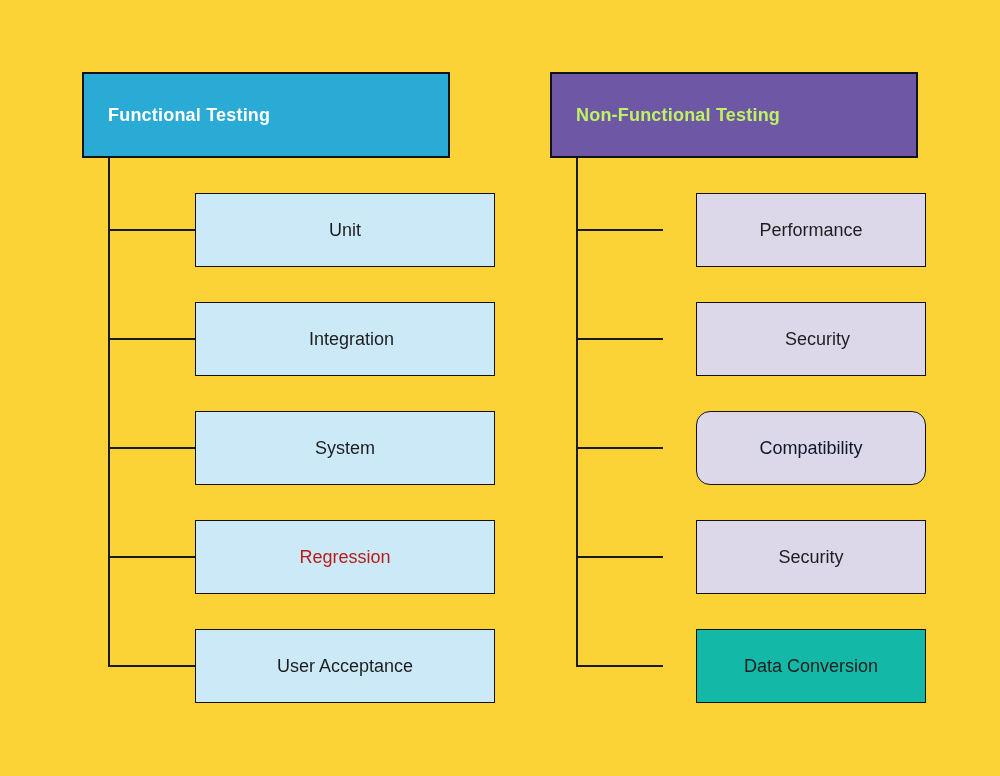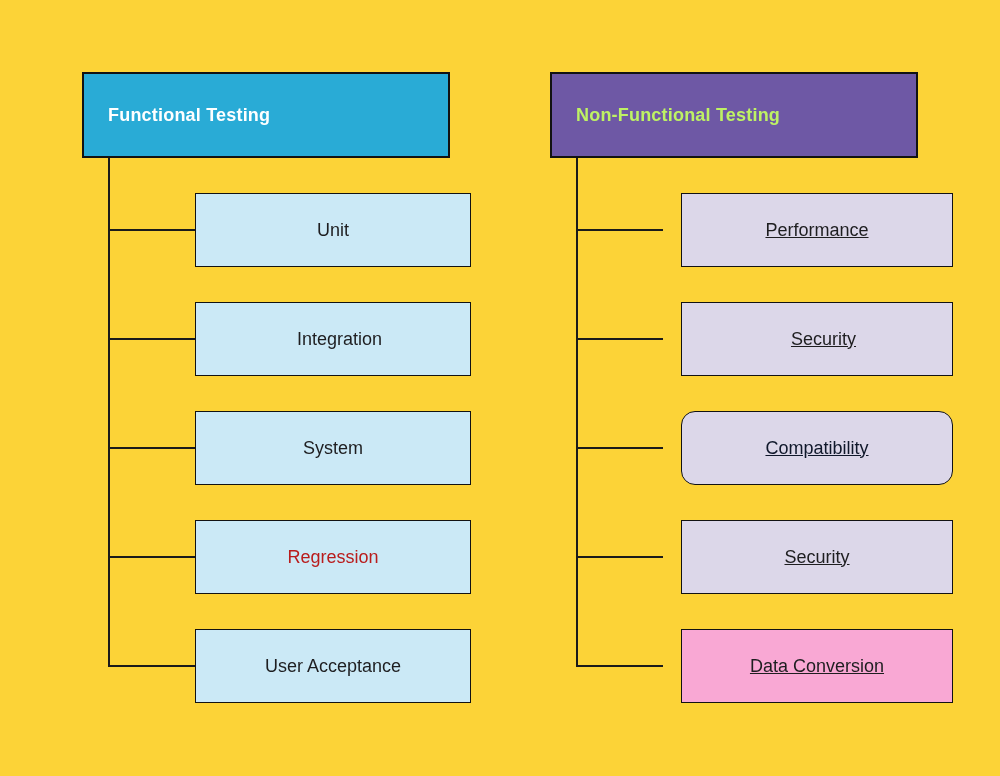--- a/index.html
+++ b/index.html
@@ -23,21 +23,21 @@
     border: 2px solid #121212;
     display: flex;
     align-items: center;
     padding-left: 24px;
     font-size: 18px;
     font-weight: 700;
     letter-spacing: 0.2px;
   }
   .node {
     position: absolute;
-    width: 276px;
+    width: 300px;
     height: 74px;
     box-sizing: border-box;
     border: 1.5px solid #121212;
     display: flex;
     align-items: center;
     justify-content: center;
     font-size: 18px;
     font-weight: 400;
   }
   .vline {
@@ -45,21 +45,21 @@
     width: 1.5px;
   }
   .hline {
     position: absolute;
     height: 1.5px;
   }
   
   .c1-header { left: 82px;  top: 72px; }
   .c2-header { left: 550px; top: 72px; }
   .c1-node { left: 195px; }
-  .c2-node { left: 681px; width: 272px; text-decoration: underline; }
+  .c2-node { left: 696px; width: 230px; }
   .row-0 { top: 193px; }
   .row-1 { top: 302px; padding-left: 13px; }
   .row-2 { top: 411px; }
   .row-3 { top: 520px; }
   .row-4 { top: 629px; }
   .c1-vline { left: 108px; top: 158px; height: 508px; }
   .c2-vline { left: 576px; top: 158px; height: 508px; }
   .c1-hline { left: 108px; width: 87px; }
   .c2-hline { left: 576px; width: 87px; }
   .branch-0 { top: 229px; }
@@ -126,17 +126,17 @@
   </div>
 
   <div class="node c2-node row-2" style="background-color: rgb(220, 215, 233); color: #0f172a; border-radius: 14px;">
     <span>Compatibility</span>
   </div>
 
   <div class="node c2-node row-3" style="background-color: rgb(220, 215, 233); color: rgb(30, 30, 32);">
     <span>Security</span>
   </div>
 
-  <div class="node c2-node row-4" style="background-color: #f9a8d4; color: rgb(30, 30, 32); justify-content: center;">
+  <div class="node c2-node row-4" style="background-color: #14b8a6; color: rgb(30, 30, 32); justify-content: center;">
     <span>Data Conversion</span>
   </div>
 
 </div>
 
 </body></html>

